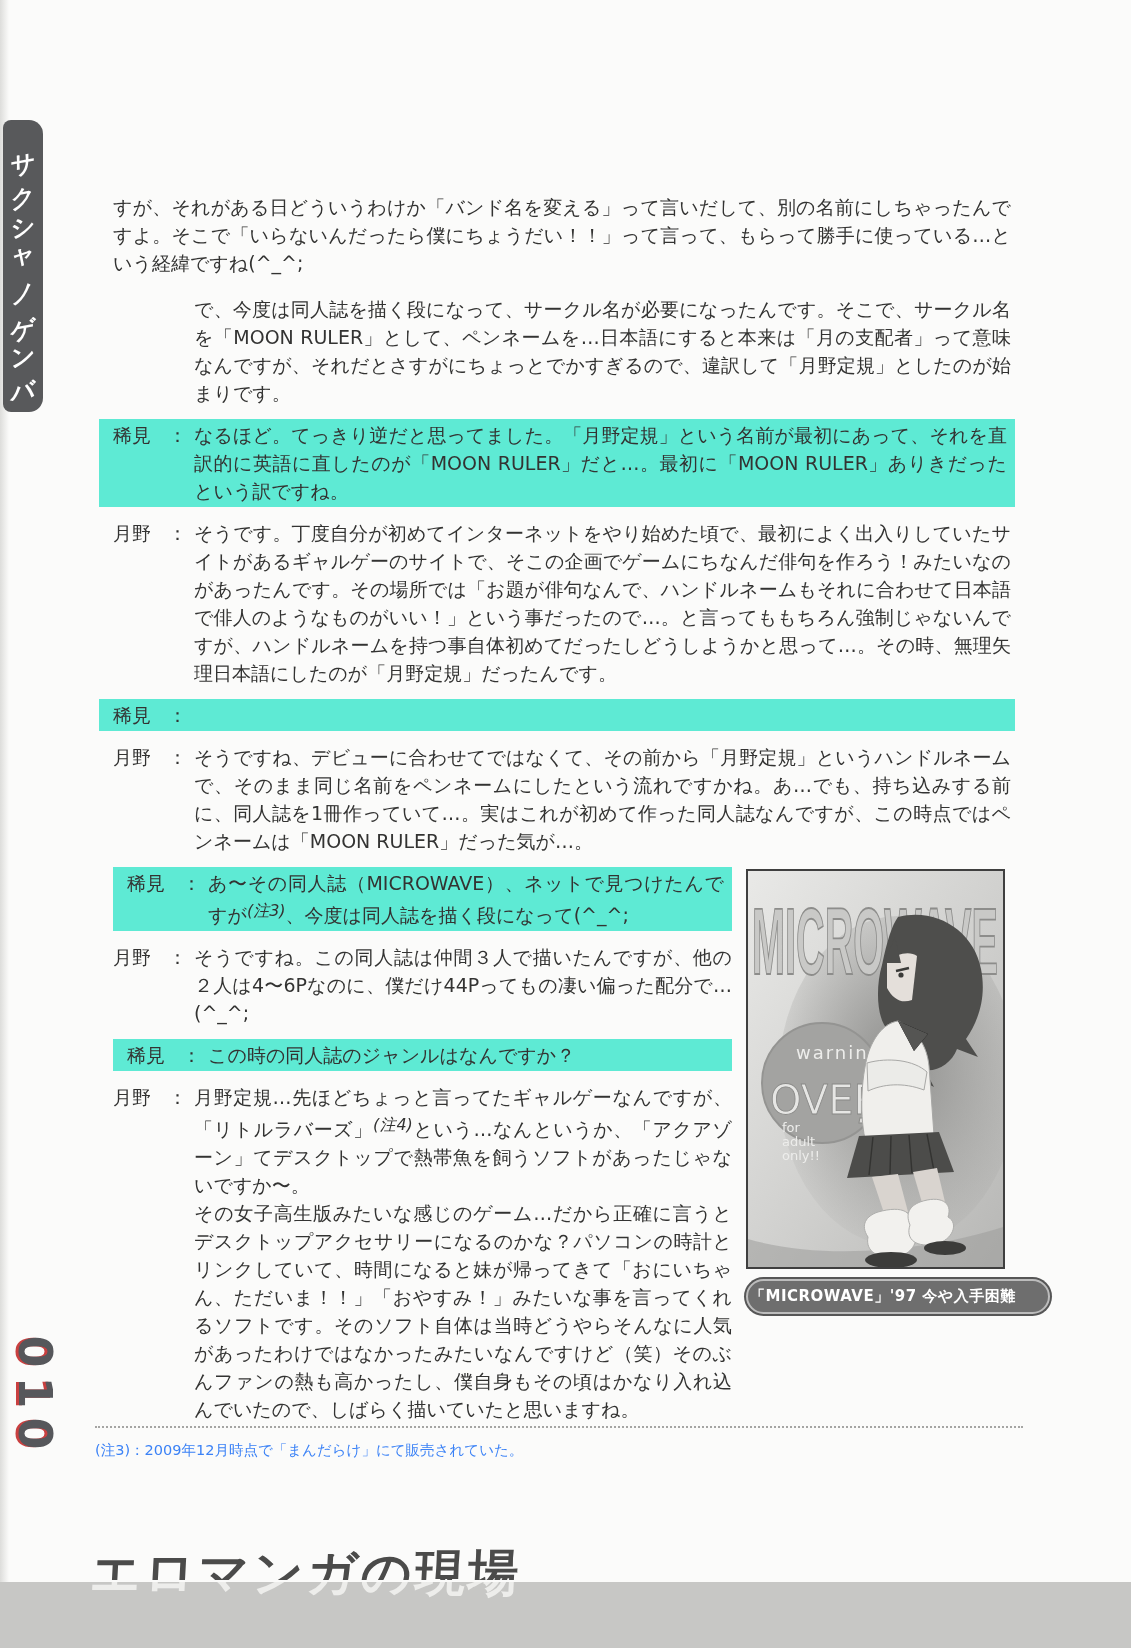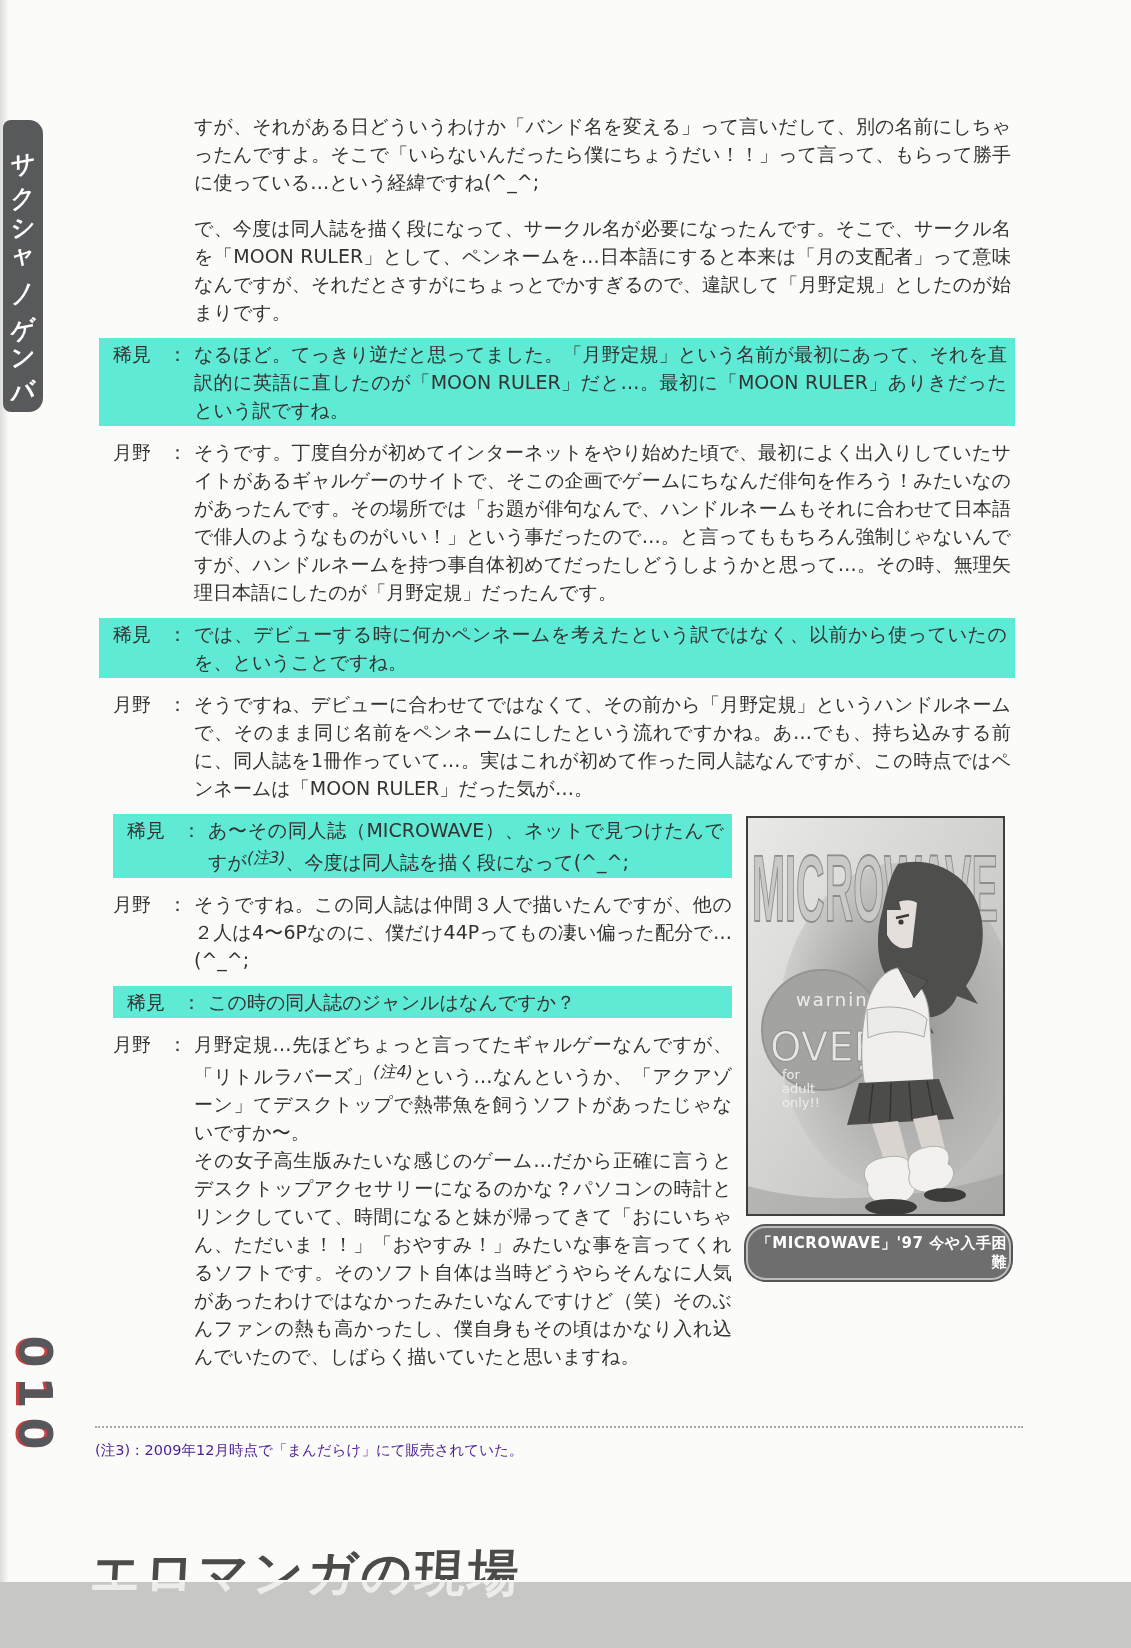--- a/index.html
+++ b/index.html
@@ -30,35 +30,35 @@
 
   
   .main{position:absolute;left:113px;top:112px;width:898px;
     font-size:19px;line-height:28px;color:#333332;text-align:justify;}
   .row{display:flex;margin-bottom:12px;}
   .row.shaded{background:#5eead4;padding:2px 8px 2px 14px;margin-left:-14px;margin-right:-4px;}
   .speaker{flex:0 0 55px;}
   .colon{flex:0 0 26px;}
   .body{flex:1;min-width:0;}
   .body p{margin:0;}
-  .intro-gap{margin-bottom:18px;}
+  .intro-gap{margin-bottom:18px;flex-direction:column;}
   sup.note{font-size:16px;vertical-align:6px;letter-spacing:0;font-style:italic;}
 
   
   .cover-float{float:right;width:265px;margin:2px 0 10px 14px;background:#fbfbfa;}
   .cover-frame{width:255px;height:396px;border:2px solid #3f3f3f;background:#d9d9d9;}
-  .caption-pill{margin-top:10px;width:265px;box-sizing:border-box;
+  .caption-pill{margin-top:10px;width:304px;box-sizing:border-box;
     background:#6e6e6e;border:2px solid #bcbcbc;box-shadow:0 0 0 2px #565656;
     border-radius:20px;color:#ffffff;font-size:15px;font-weight:bold;
-    text-align:right;padding:6px 2px;letter-spacing:0.5px;line-height:19px;}
+    text-align:left;padding:6px 2px;letter-spacing:0.5px;line-height:19px;}
 
   
   .footnotes{position:absolute;left:95px;top:1426px;width:928px;
     border-top:2px dotted #a5a5a3;padding-top:9px;
-    font-size:14.5px;line-height:26px;color:#4c1d95;text-align:left;}
+    font-size:14.5px;line-height:26px;color:#3b82f6;text-align:left;}
   .footnotes p{margin:0;}
 
   
   .footer-band{position:absolute;left:0;top:1582px;width:1131px;height:66px;background:#c7c7c5;}
   .footer-logo{position:absolute;left:90px;top:1542px;height:64px;width:520px;
     font-family:"DejaVu Serif","Liberation Serif",serif;
     font-size:50px;font-weight:bold;letter-spacing:3px;line-height:62px;
     transform:skewX(-3deg);}
   .footer-logo span{position:absolute;left:0;top:0;white-space:nowrap;}
   .footer-logo .logo-dark{color:#4b4b4a;clip-path:inset(0 0 24px 0);}
@@ -106,23 +106,20 @@
     <div class="speaker">月野</div>
     <div class="colon">：</div>
     <div class="body">
         <p>そうです。丁度自分が初めてインターネットをやり始めた頃で、最初によく出入りしていたサイトがあるギャルゲーのサイトで、そこの企画でゲームにちなんだ俳句を作ろう！みたいなのがあったんです。その場所では「お題が俳句なんで、ハンドルネームもそれに合わせて日本語で俳人のようなものがいい！」という事だったので…。と言ってももちろん強制じゃないんですが、ハンドルネームを持つ事自体初めてだったしどうしようかと思って…。その時、無理矢理日本語にしたのが「月野定規」だったんです。</p>
       </div>
   </div>
 
   <div class="row shaded">
     <div class="speaker">稀見</div>
     <div class="colon">：</div>
-    <div class="body">
-        <p>では、デビューする時に何かペンネームを考えたという訳ではなく、以前から使っていたのを、ということですね。</p>
-      </div>
   </div>
 
   <div class="row">
     <div class="speaker">月野</div>
     <div class="colon">：</div>
     <div class="body">
         <p>そうですね、デビューに合わせてではなくて、その前から「月野定規」というハンドルネームで、そのまま同じ名前をペンネームにしたという流れですかね。あ…でも、持ち込みする前に、同人誌を1冊作っていて…。実はこれが初めて作った同人誌なんですが、この時点ではペンネームは「MOON RULER」だった気が…。</p>
       </div>
   </div>
 

